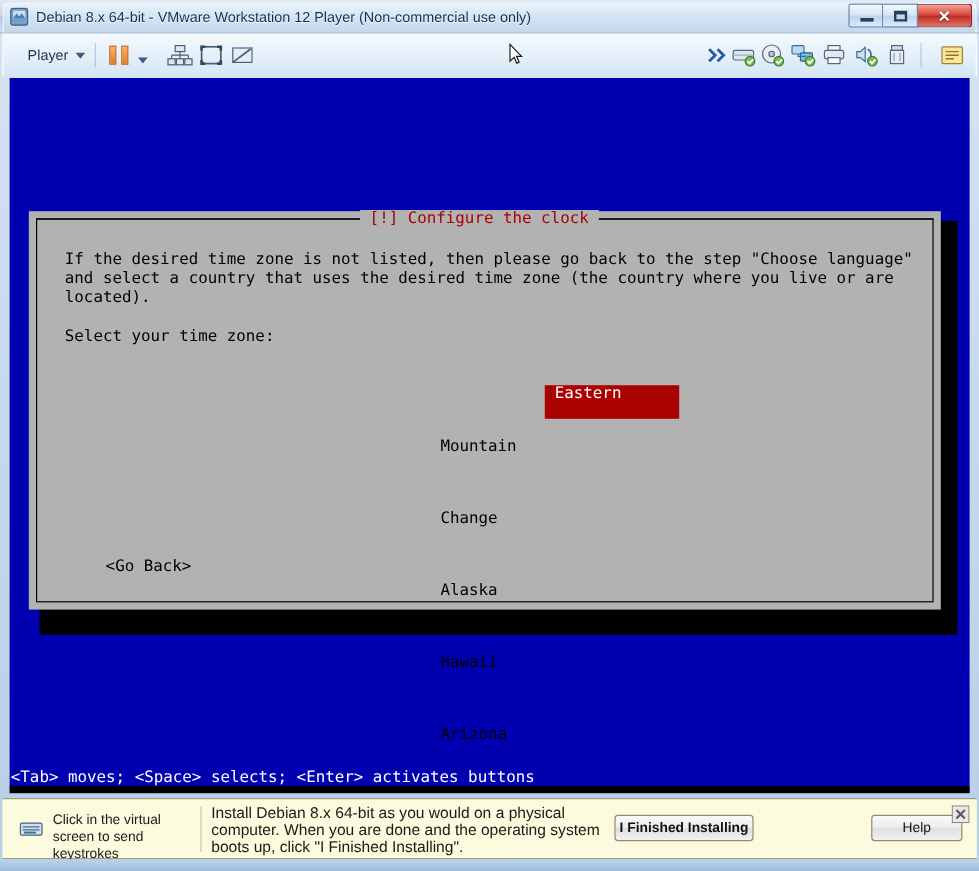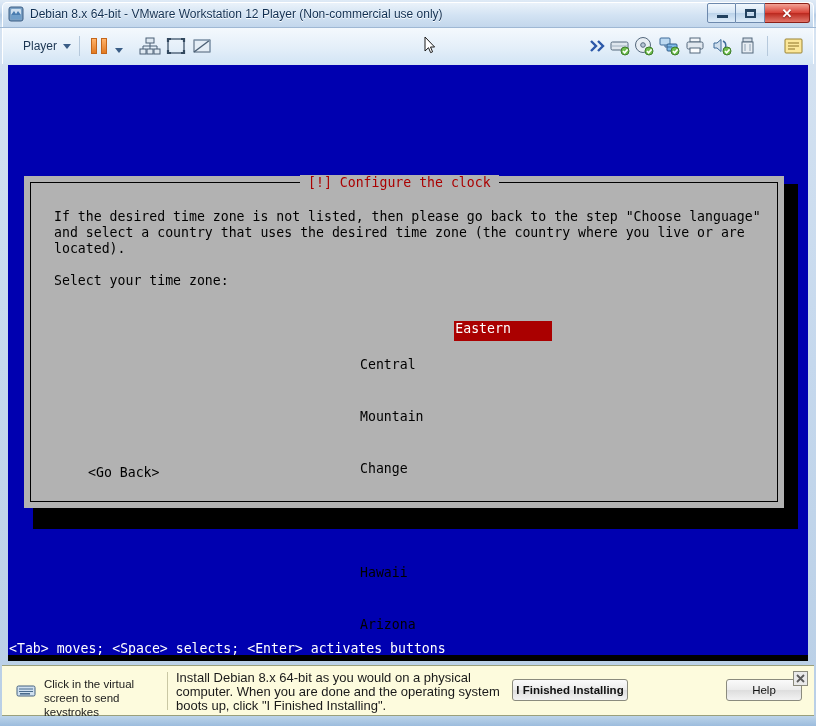--- a/index.html
+++ b/index.html
@@ -115,21 +115,21 @@
   }
   .dlg-body{
     position:absolute;left:1px;top:1px;right:1px;bottom:1px;
     color:#000;
     font-family:"DejaVu Sans Mono","Liberation Mono",monospace;
     font-size:13.2px;line-height:16px;white-space:pre;
   }
   .para{position:absolute;left:22px;top:25px;}
   .selprompt{position:absolute;left:22px;top:89px;}
   .tzlist{position:absolute;left:327px;top:121px;}
-  .tzrow{height:20px;line-height:16px;padding:0 1px;white-space:pre;}
+  .tzrow{height:28px;line-height:16px;padding:0 8px;white-space:pre;}
   .tzrow.sel{background:#aa0000;color:#ffffff;display:inline-block;min-width:96px;}
   .gobtn{position:absolute;left:56px;top:281px;}
 
   
   .cursor{position:absolute;left:424px;top:36px;width:12px;height:19px;}
 
   
   .notify{
     position:absolute;left:2px;top:665px;width:812px;height:51px;
     background:#fdfbdd;border:1px solid #9aa07c;border-left:none;border-right:none;
@@ -314,21 +314,20 @@
       <div class="dlg-inner">
         <div class="dlg-body">
 
           <div class="para">If the desired time zone is not listed, then please go back to the step "Choose language"
 and select a country that uses the desired time zone (the country where you live or are
 located).</div>
           <div class="selprompt">Select your time zone:</div>
 
           <div class="tzlist">
             <div class="tzrow sel">Eastern</div>
-            <div class="tzrow">Central</div>
             <div class="tzrow">Mountain</div>
             <div class="tzrow">Change</div>
             <div class="tzrow">Alaska</div>
             <div class="tzrow">Hawaii</div>
             <div class="tzrow">Arizona</div>
             <div class="tzrow">East Indiana</div>
             
           </div>
 
           <div class="gobtn">&lt;Go Back&gt;</div>

